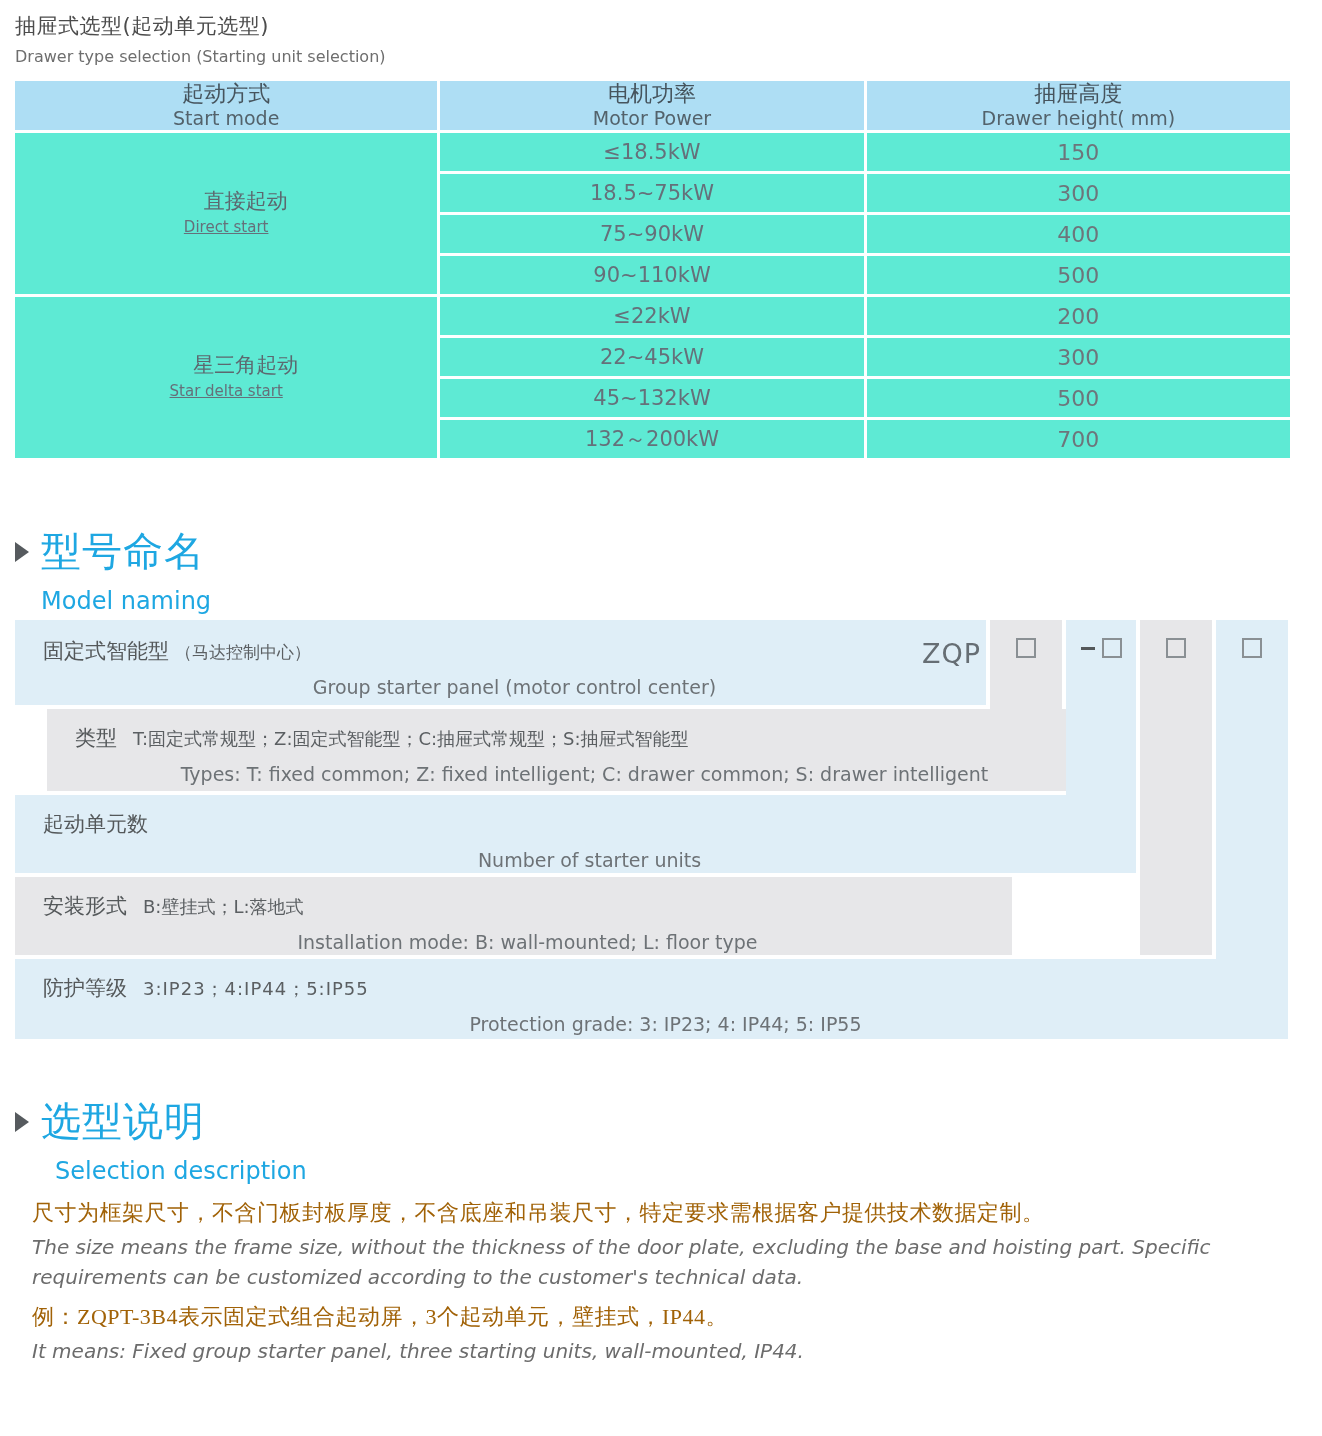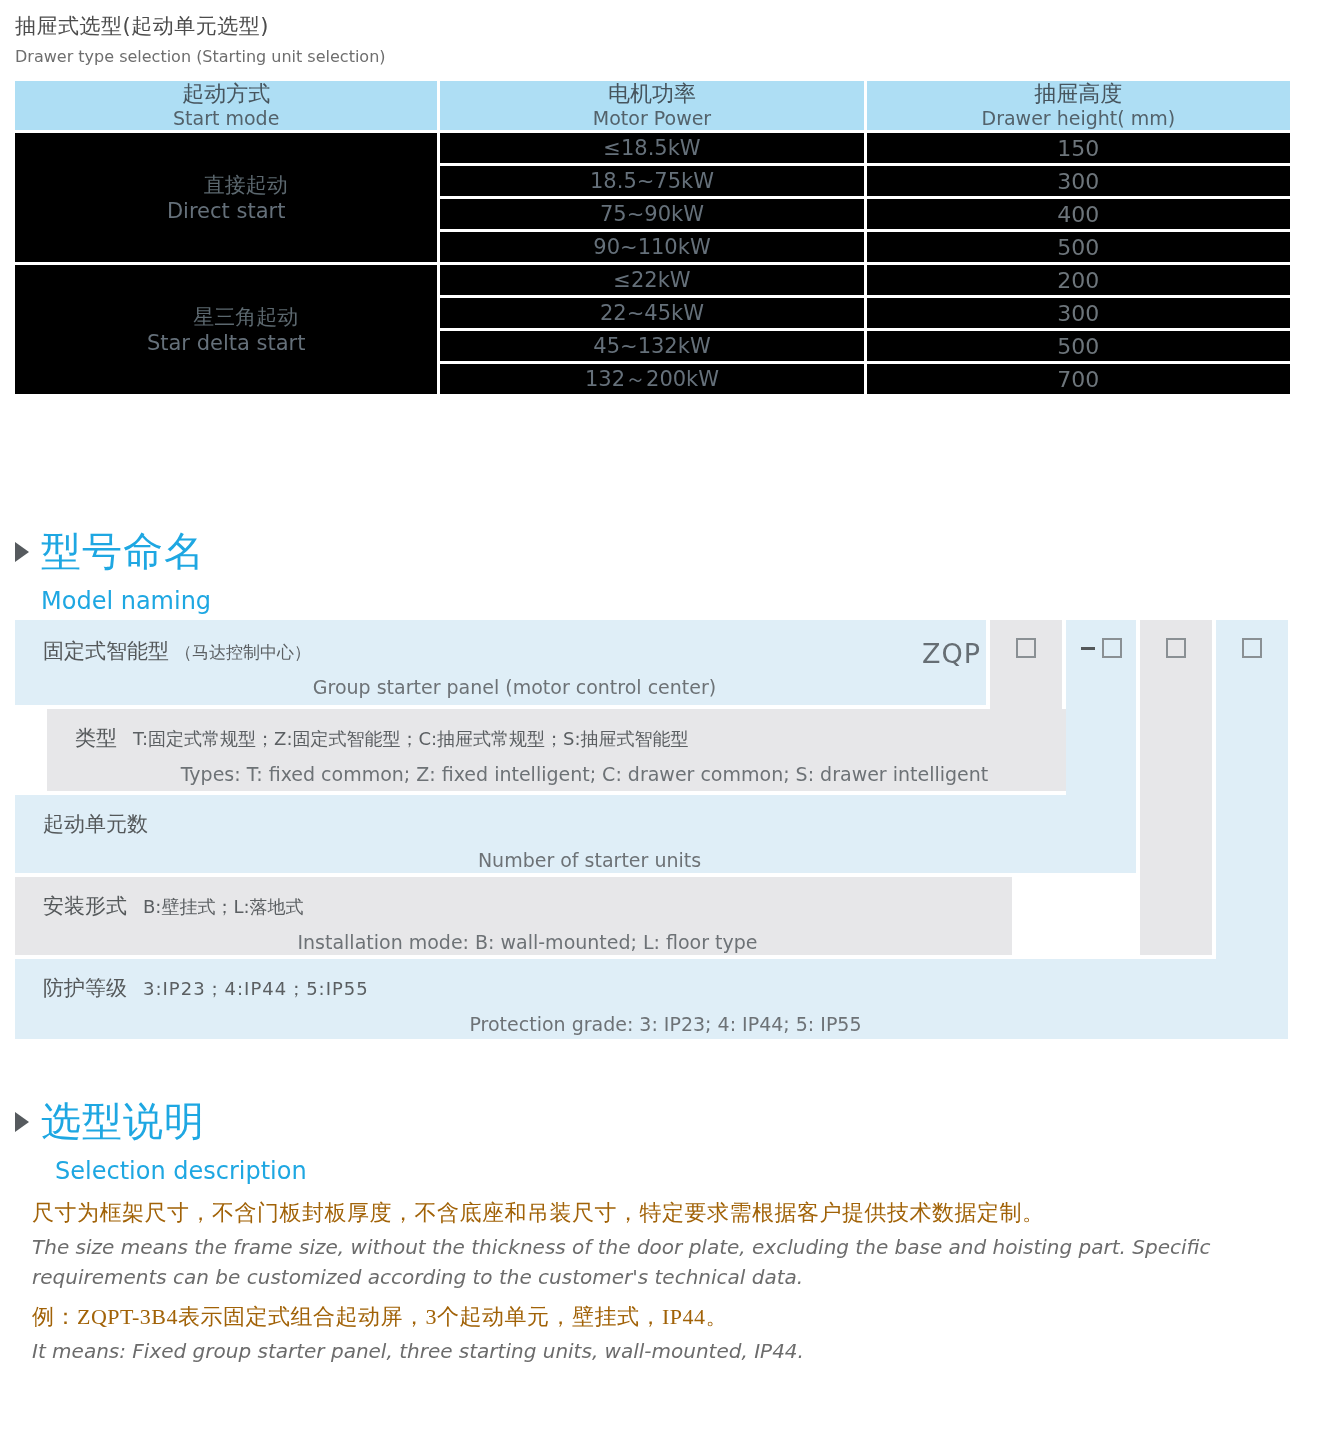--- a/index.html
+++ b/index.html
@@ -8,25 +8,25 @@
   .page { position:relative; width:1322px; height:1436px; background:#fff; overflow:hidden; }
 
   
   .doc-title { position:absolute; left:15px; top:12px; }
   .doc-title .cn { font-size:21px; color:#4c4c4c; letter-spacing:0.5px; }
   .doc-title .en { font-size:16px; color:#6e6e6e; margin-top:7px; }
 
   
   .sel-table { position:absolute; left:12px; top:78px; border-collapse:separate; border-spacing:3px; width:1281px; }
   .sel-table th { background:#aedef4; height:42px; font-weight:normal; text-align:center; vertical-align:middle; }
-  .sel-table td { background:#000000; height:30px; text-align:center; vertical-align:middle; }
+  .sel-table td { background:#5eead4; height:38px; text-align:center; vertical-align:middle; }
   .sel-table .h-cn { font-size:22px; color:#46545d; line-height:26px; }
   .sel-table .h-en { font-size:19px; color:#53626b; line-height:23px; }
   .sel-table .mode-cell .m-cn { font-size:21px; color:#5c686f; line-height:27px;padding-left:39px; }
-  .sel-table .mode-cell .m-en { font-size:21px; color:#65707a; line-height:25px; }
+  .sel-table .mode-cell .m-en { font-size:15px; color:#65707a; line-height:25px;text-decoration:underline; }
   .sel-table .power { font-size:21px; color:#65707a; }
   .sel-table .hval  { font-size:22px; color:#6d757b; }
 
   
   .section-heading { position:absolute; left:15px; }
   .section-heading .row { display:flex; align-items:center; }
   .tri { width:0; height:0; border-left:14px solid #565a5e; border-top:10px solid transparent; border-bottom:10px solid transparent; margin-right:12px; }
   .section-heading h2 { font-size:40px; font-weight:normal; color:#1ea7e2; letter-spacing:1px; }
   .section-heading .sub { font-size:24px; color:#1ea7e2; margin-top:8px; margin-left:26px; }
   .sd-heading .sub { margin-left:40px; }

